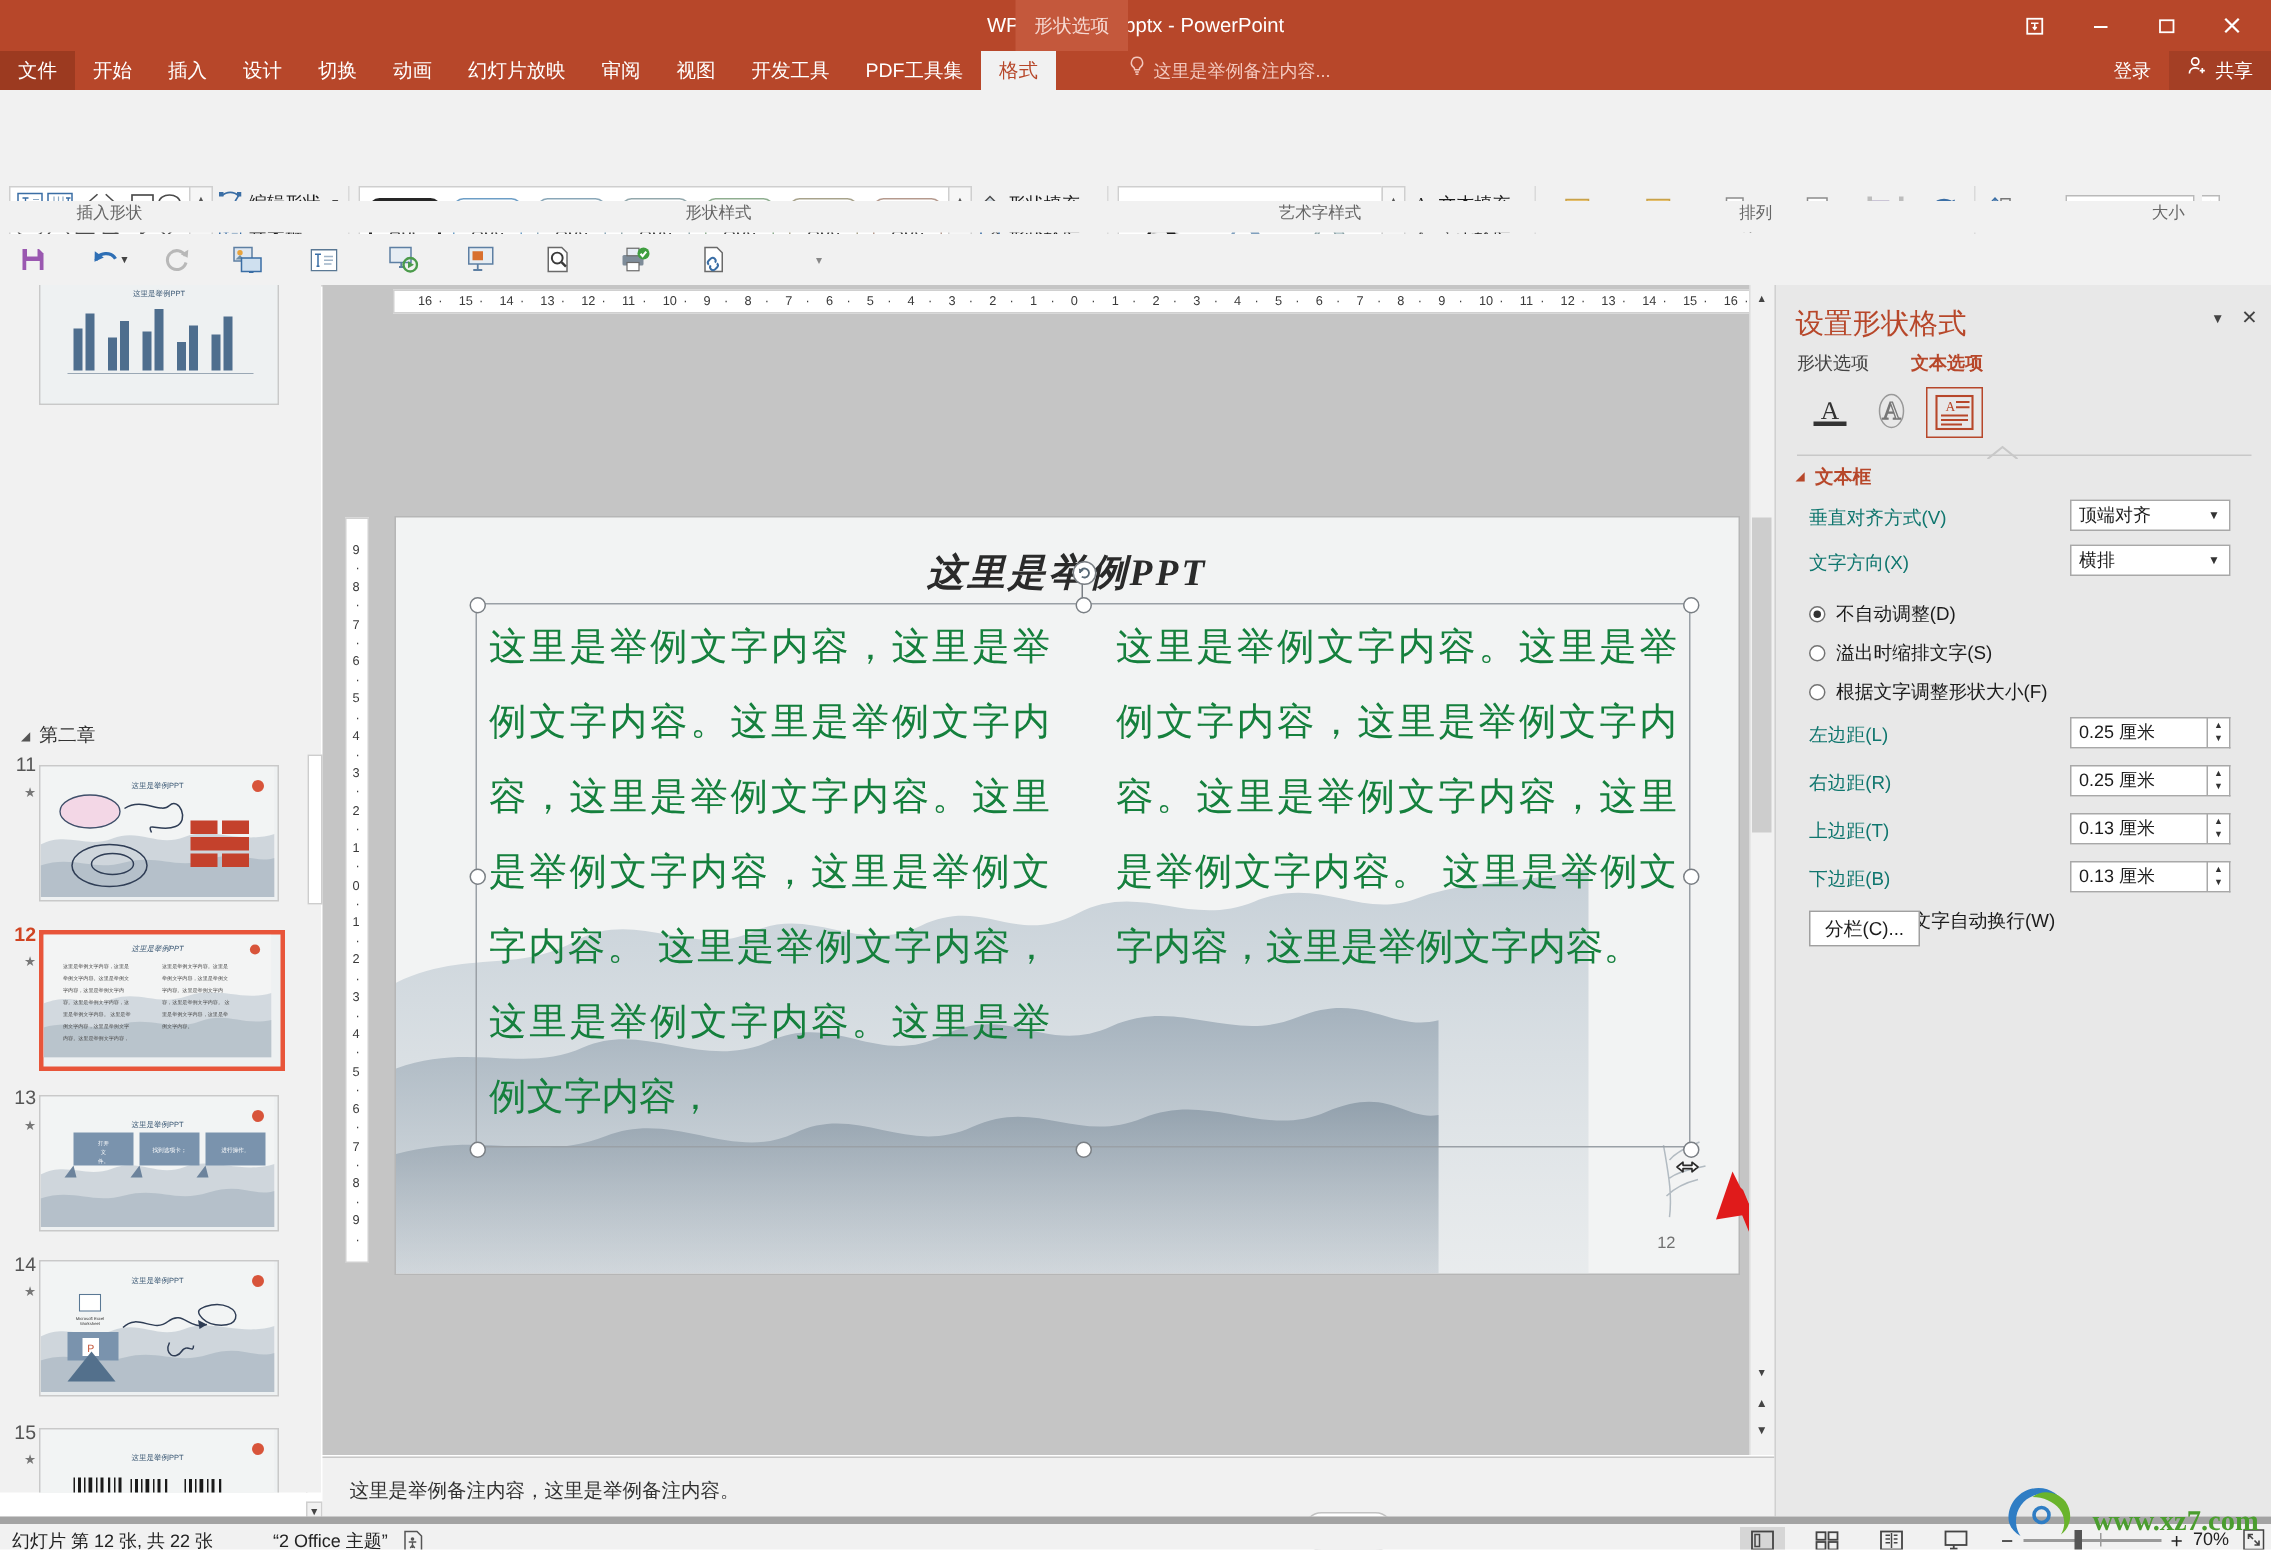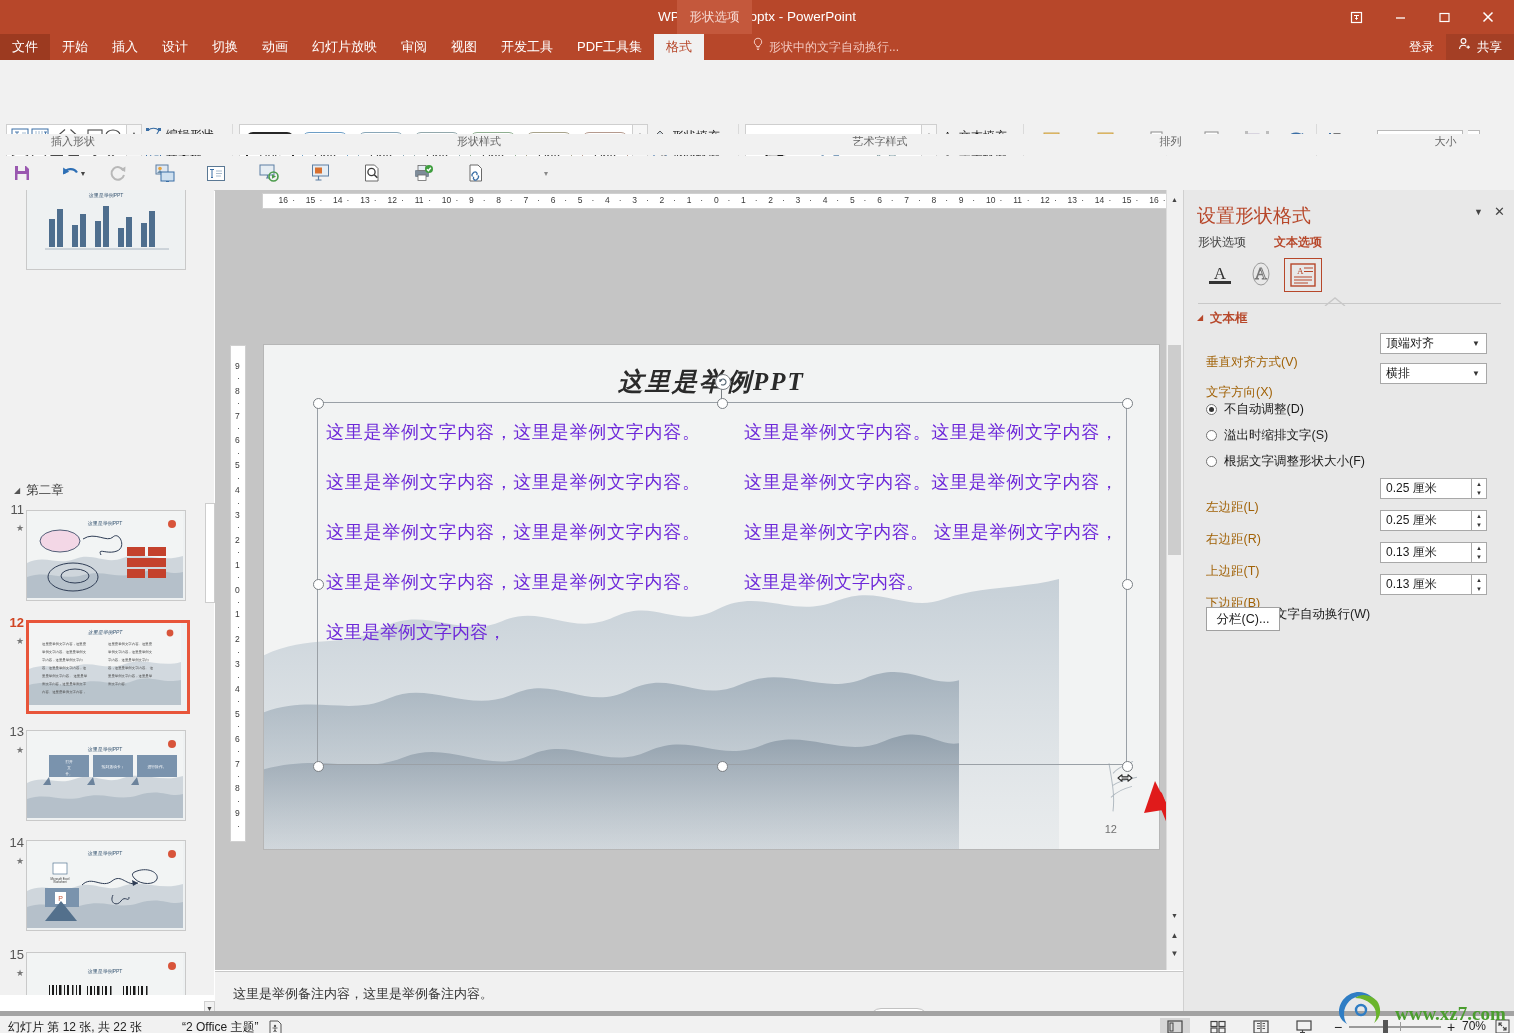--- a/index.html
+++ b/index.html
@@ -117,21 +117,21 @@
   .mountain{position:absolute;left:0;bottom:0;width:100%;height:62%;}
   .slide-title{position:absolute;left:0;top:20px;width:100%;text-align:center;
     font-family:"Liberation Serif",serif;font-size:25px;color:#2a2a2a;letter-spacing:2px;
     font-style:italic;font-weight:bold;}
   .slide-num{position:absolute;right:42px;bottom:14px;font-size:11px;color:#707070;}
 
   .txbox{position:absolute;left:53px;top:57px;width:810px;height:363px;
     border:1px solid #9aa0a6;box-sizing:border-box;}
   .txcols{position:absolute;left:62px;top:62px;width:792px;height:352px;
     column-count:2;column-gap:44px;
-    font-family:"Liberation Serif","DejaVu Serif",serif;font-size:18px;line-height:50px;color:#6d28d9;
+    font-family:"Liberation Serif","DejaVu Serif",serif;font-size:25px;line-height:50px;color:#15803d;
     text-align:justify;}
   .hnd{position:absolute;width:9px;height:9px;border-radius:50%;background:#fff;border:1px solid #7a7f84;}
   .rothandle{position:absolute;width:14px;height:14px;border-radius:50%;background:#fff;border:1px solid #7a7f84;
     display:flex;align-items:center;justify-content:center;}
   .rotstem{position:absolute;width:1px;background:#7a7f84;}
 
   .resize-cursor{position:absolute;}
   .red-arrow{position:absolute;}
 
   
@@ -156,21 +156,21 @@
   .fp-tab{position:absolute;top:44px;font-size:12px;}
   .fp-tab.inactive{color:#444;}
   .fp-tab.active{color:#b7472a;font-weight:bold;}
   .fp-icons{position:absolute;left:18px;top:68px;width:300px;height:34px;}
   .fp-ic{position:absolute;width:36px;height:32px;display:flex;align-items:center;justify-content:center;}
   .fp-ic.sel{border:1px solid #b7472a;}
   .fp-divider{position:absolute;left:14px;top:113px;width:303px;height:1px;background:#c8c8c8;}
   .fp-chev{position:absolute;left:140px;top:105px;}
   .fp-sec{position:absolute;left:26px;top:120px;font-size:12.5px;color:#b7472a;font-weight:bold;}
   .fp-sec-tri{position:absolute;left:13px;top:123px;font-size:8px;color:#b7472a;}
-  .fp-lbl{position:absolute;left:22px;font-size:12.5px;color:#a16207;margin-top:17px;}
+  .fp-lbl{position:absolute;left:22px;font-size:12.5px;color:#0f766e;}
   .fp-select{position:absolute;left:196px;width:107px;height:21px;background:#fff;border:1px solid #a8a8a8;
     box-sizing:border-box;font-size:12px;line-height:19px;padding-left:5px;}
   .fp-select .cv{position:absolute;right:6px;top:0;font-size:8px;color:#333;}
   .fp-radio{position:absolute;left:22px;display:flex;align-items:center;gap:7px;font-size:12.5px;}
   .rdot{width:11px;height:11px;border-radius:50%;border:1px solid #737373;background:#fff;
     display:flex;align-items:center;justify-content:center;box-sizing:border-box;}
   .rdot i{width:5px;height:5px;border-radius:50%;background:#333;display:block;}
   .fp-num{position:absolute;left:196px;width:92px;height:21px;background:#fff;border:1px solid #a8a8a8;
     box-sizing:border-box;font-size:12px;line-height:19px;padding-left:5px;}
   .fp-numspin{position:absolute;left:288px;width:15px;height:21px;background:#fff;border:1px solid #a8a8a8;
@@ -252,21 +252,21 @@
         <div class="tab">PDF工具集</div>
         <div class="tab active">格式</div>
       </div>
     <div class="tellme">
       <span class="bulb">
         <svg width="12" height="14" viewBox="0 0 12 14">
             <path d="M6 1.2a3.7 3.7 0 0 0-2.2 6.7c.4.3.6.8.6 1.2v.4h3.2v-.4c0-.4.2-.9.6-1.2A3.7 3.7 0 0 0 6 1.2z" fill="none" stroke="#f3c8be" stroke-width="1"></path>
             <path d="M4.7 11h2.6M5.1 12.5h1.8" stroke="#f3c8be" stroke-width="1"></path>
           </svg>
       </span>
-      <span>形状中的文字自动换行...</span>
+      <span>这里是举例备注内容...</span>
     </div>
     <div class="acct">
       <div class="signin">登录</div>
       <div class="share">
         <span>
           <svg width="14" height="14" viewBox="0 0 14 14">
               <circle cx="5.5" cy="4" r="2.4" fill="none" stroke="#fff" stroke-width="1.1"></circle>
               <path d="M1.6 12c0-2.3 1.8-3.8 3.9-3.8 1 0 1.9.3 2.6.9" fill="none" stroke="#fff" stroke-width="1.1"></path>
               <path d="M10.2 8.4v3.4M8.5 10.1h3.4" stroke="#fff" stroke-width="1.1"></path>
             </svg>

